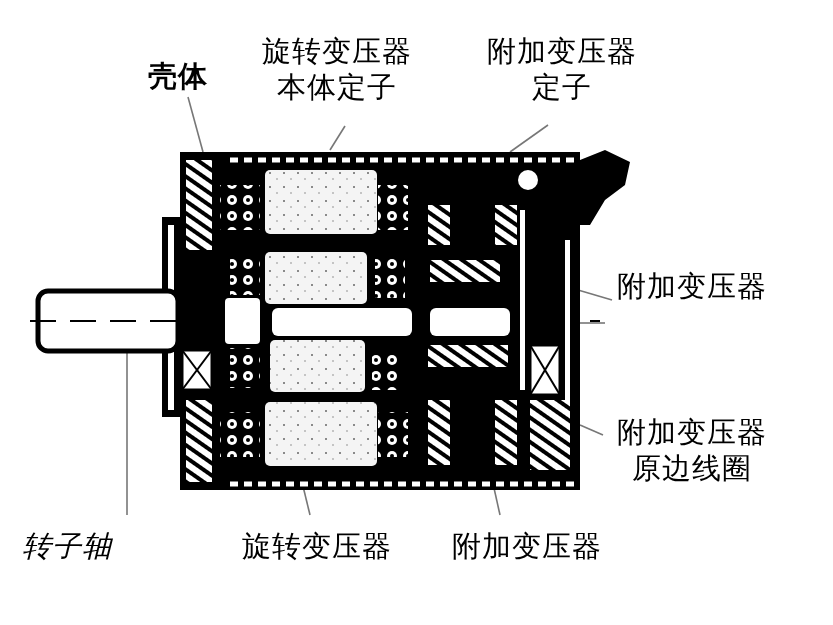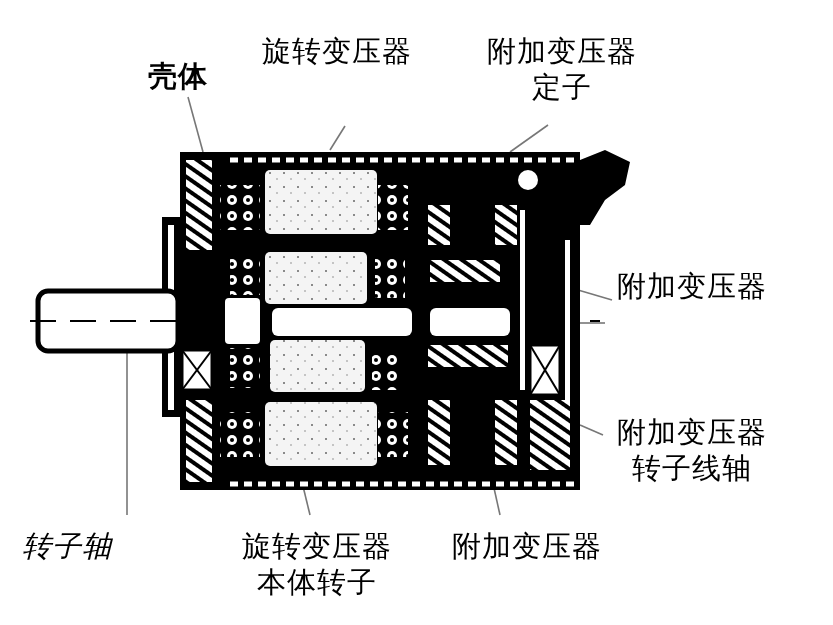--- a/index.html
+++ b/index.html
@@ -90,32 +90,32 @@
   <rect x="520" y="210" width="5" height="180" fill="#fff"></rect>
   <rect x="565" y="240" width="5" height="160" fill="#fff"></rect>
   <circle cx="528" cy="180" r="10" fill="#fff"></circle>
 
   <path d="M580 160 L605 150 L630 162 L625 185 L605 200 L590 225 L580 225 Z" fill="#000"></path>
 </svg>
 
 <div class="lbl" style="left:148px;top:58px;font-weight:bold;">壳体</div>
 <div class="lbl" style="left:262px;top:33px;">
   <div>旋转变压器</div>
+  <div>本体定子</div>
 </div>
 <div class="lbl" style="left:487px;top:33px;">
   <div>附加变压器</div>
   <div>定子</div>
 </div>
 <div class="lbl" style="left:617px;top:268px;">
   <div>附加变压器</div>
 </div>
 <div class="lbl" style="left:617px;top:414px;">
   <div>附加变压器</div>
-  <div>转子线轴</div>
+  <div>原边线圈</div>
 </div>
 <div class="lbl" style="left:22px;top:528px;font-style:italic;">转子轴</div>
 <div class="lbl" style="left:242px;top:528px;">
   <div>旋转变压器</div>
-  <div>本体转子</div>
 </div>
 <div class="lbl" style="left:452px;top:528px;">
   <div>附加变压器</div>
 </div>
 
 </body></html>

